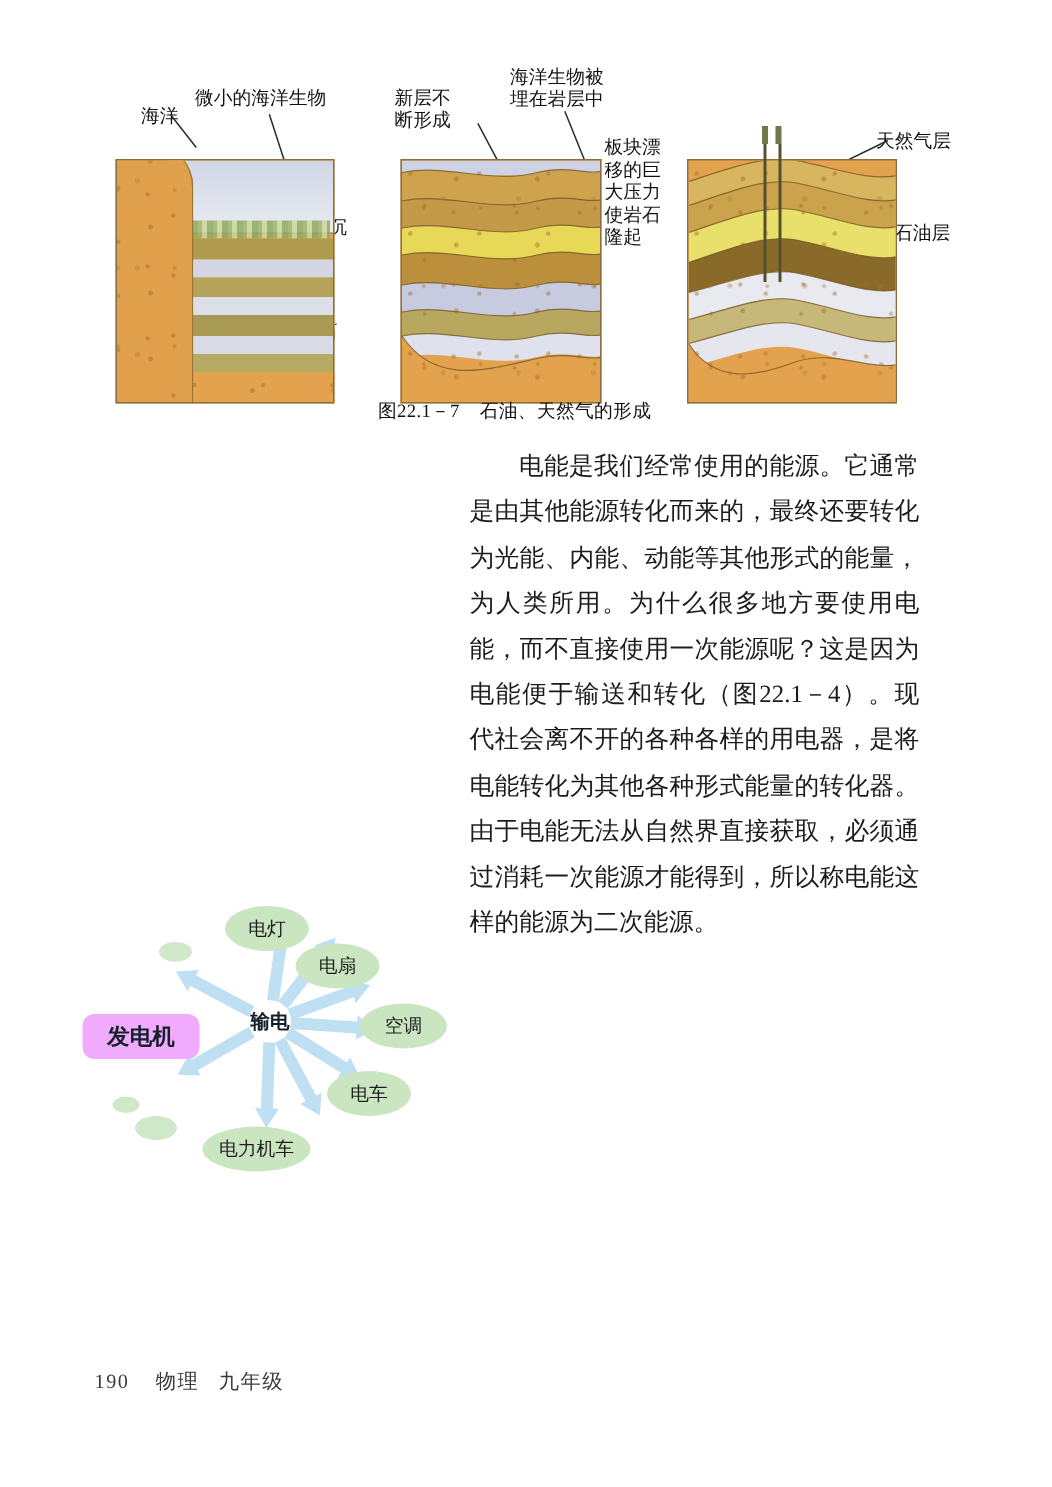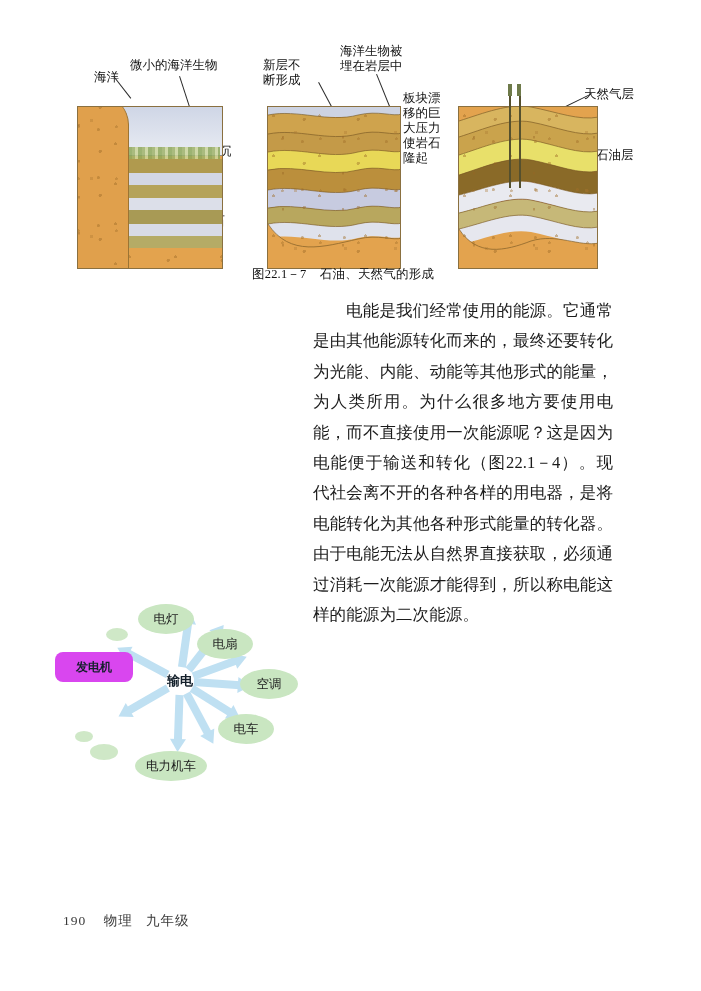--- a/index.html
+++ b/index.html
@@ -162,26 +162,26 @@
     font-family: "Liberation Sans", sans-serif;
     white-space: nowrap;
   }
   .dot-oval {
     position: absolute;
     background: #cfe8c7;
     border-radius: 50%;
   }
   #node-generator {
     position: absolute;
-    left: 15px; top: 56px;
+    left: 15px; top: 80px;
     width: 78px; height: 30px;
-    background: #d946ef;
+    background: #f0abfc;
     border-radius: 8px;
     display: flex; align-items: center; justify-content: center;
-    font-size: 12px;
+    font-size: 15px;
     font-weight: bold;
     color: #14202b;
     font-family: "Liberation Sans", sans-serif;
   }
   #node-transmission {
     position: absolute;
     left: 108px; top: 72px;
     width: 64px; height: 26px;
     display: flex; align-items: center; justify-content: center;
     font-size: 13px;
@@ -393,21 +393,21 @@
       <b></b>
     </div>
 
   <div class="dot-oval" style="left:66px; top:32px; width:22px; height:13px;"></div>
   <div class="dot-oval" style="left:35px; top:135px; width:18px; height:11px;"></div>
   <div class="dot-oval" style="left:50px; top:148px; width:28px; height:16px;"></div>
 
   <div id="node-generator">发电机</div>
   <div id="node-transmission">输电</div>
 
-  <div class="node-oval" style="left:98px; top:8px;  width:56px; height:30px;">电灯</div>
+  <div class="node-oval" style="left:110px; top:8px;  width:56px; height:30px;">电灯</div>
   <div class="node-oval" style="left:157px; top:33px; width:56px; height:30px;">电扇</div>
   <div class="node-oval" style="left:200px; top:73px; width:58px; height:30px;">空调</div>
   <div class="node-oval" style="left:178px; top:118px; width:56px; height:30px;">电车</div>
   <div class="node-oval" style="left:95px; top:143px; width:72px; height:30px;margin-top:12px;">电力机车</div>
 
 </div>
 
 <div id="page-footer">190    物理   九年级</div>
 
 </body></html>

